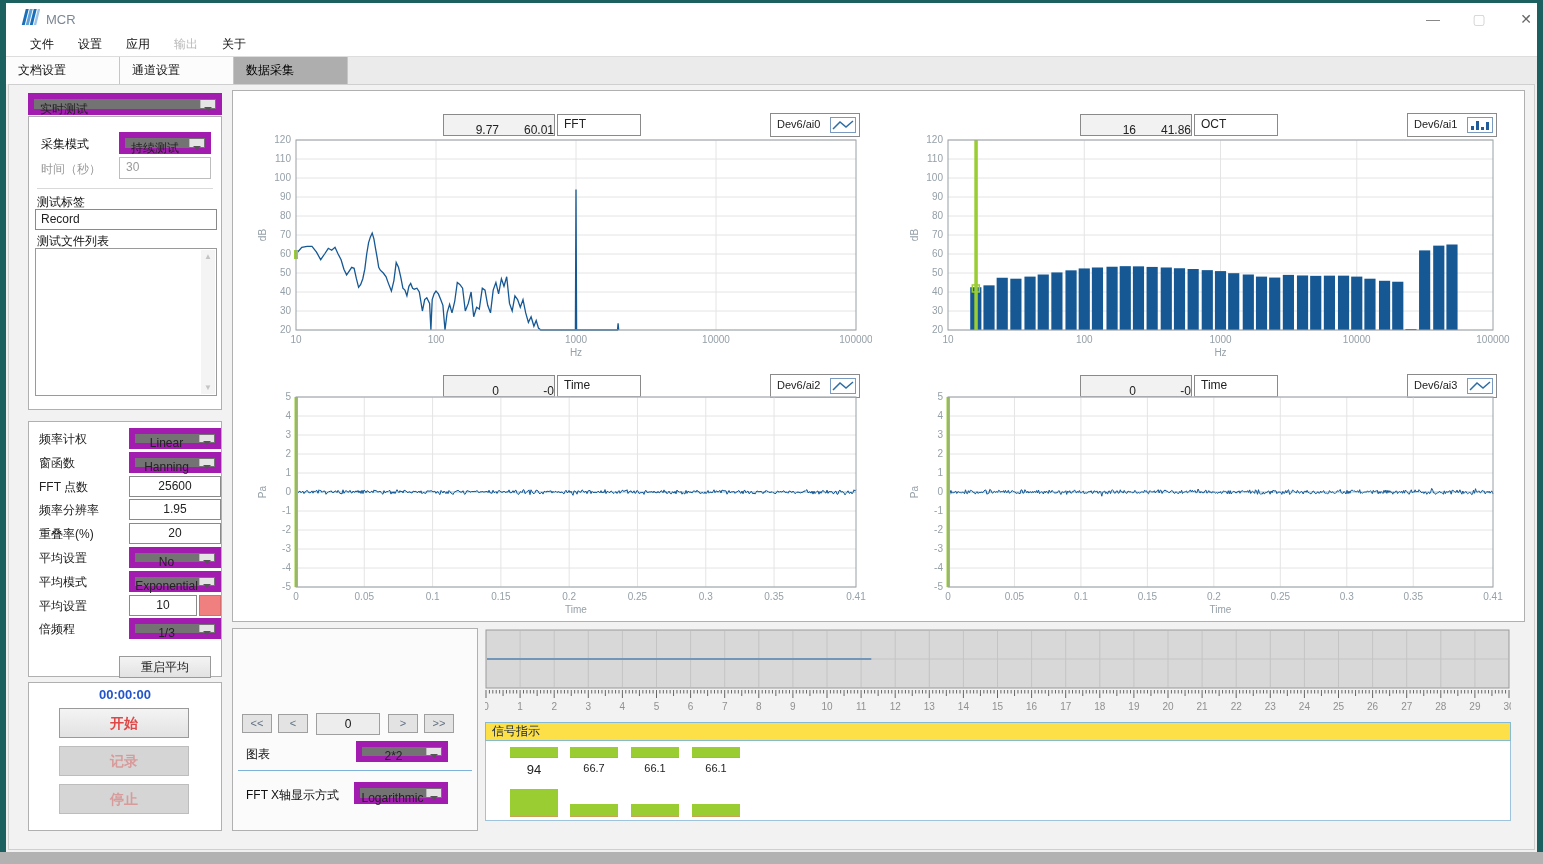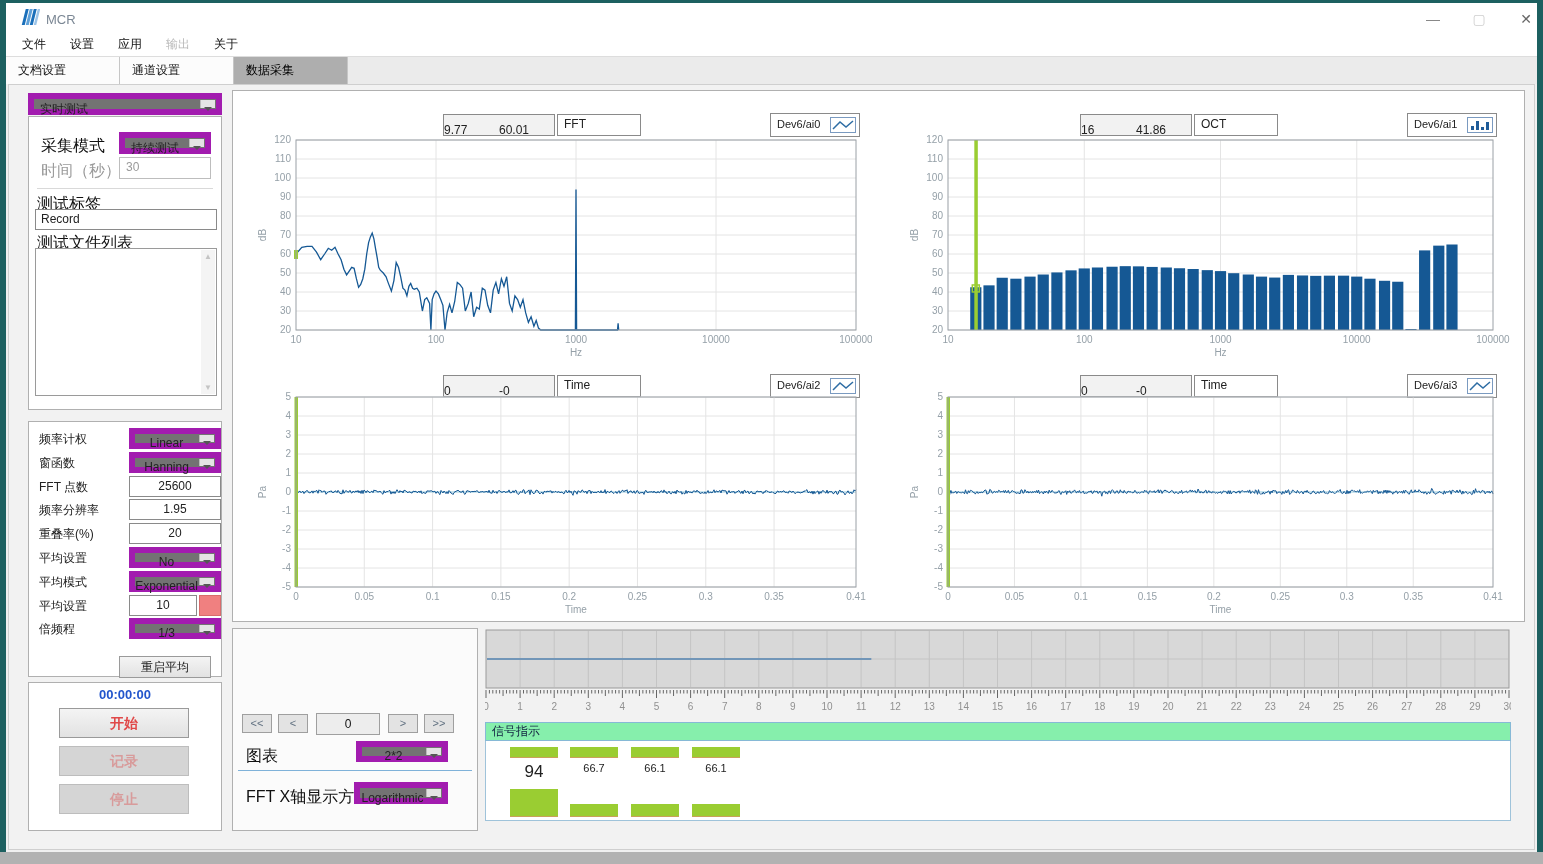--- a/index.html
+++ b/index.html
@@ -7,49 +7,49 @@
     font-family:"Liberation Sans","DejaVu Sans",sans-serif; font-size:12px; color:#222; }
   .abs { position:absolute; }
   
   .frame-top{left:0;top:0;width:1543px;height:3px;background:#1d6060;}
   .frame-left{left:0;top:0;width:6px;height:852px;background:#1d6060;}
   .frame-right{left:1537px;top:0;width:6px;height:852px;background:#1d6060;}
   .frame-bottom{left:0;top:852px;width:1543px;height:12px;background:#b2b2b2;}
   .titlebar{left:6px;top:3px;width:1531px;height:28px;background:#ffffff;}
   .title-text{left:40px;top:9px;color:#7b8794;font-size:13px;}
   .winbtn{top:6px;width:30px;height:20px;text-align:center;line-height:20px;font-size:14px;color:#888;cursor:default;}
-  .menubar{left:6px;top:31px;width:1531px;height:26px;background:#fff;border-bottom:1px solid #ddd;padding-left:4px;}
+  .menubar{left:6px;top:31px;width:1531px;height:26px;background:#fff;border-bottom:1px solid #ddd;padding-left:12px;}
   .menu-item{display:inline-block;padding:5px 12px;color:#111;}
   .menu-item.disabled{color:#b8b8b8;}
   .tabstrip{left:6px;top:57px;width:1531px;height:27px;background:#ebebeb;}
   .tab{display:inline-block;width:114px;height:27px;line-height:27px;padding-left:12px;background:#fcfcfc;border-right:1px solid #c6c6c6;color:#111;}
   .tab.active{background:#aeaeae;color:#000;}
   .content{left:8px;top:84px;width:1527px;height:766px;background:#f2f2f2;border:1px solid #cfcfcf;}
   .panel{background:#fff;border:1px solid #b0b0b0;}
-  .lbl{font-size:16px;color:#111;}
+  .lbl{font-size:12px;color:#111;}
   .lbl.gray{color:#9a9a9a;}
   .combo{background:#737373;border:6px solid #a21caf;position:absolute;}
   .combo .cval{position:absolute;left:0;right:17px;top:0;bottom:0;text-align:center;line-height:20px;}
   .combo .cval.left{text-align:left;padding-left:6px;}
   .arrowbox{position:absolute;right:1px;top:1px;bottom:1px;width:15px;background:#e4e4e4;border-left:1px solid #bbb;}
   .chev{position:absolute;left:3px;top:7px;width:0;height:0;border:4px solid transparent;border-top-color:#555;}
   .inputbox{background:#fff;border:1px solid #8a8a8a;position:absolute;}
   .inputbox .cval{position:absolute;left:0;right:0;top:0;bottom:0;text-align:center;line-height:19px;}
   .inputbox.disabled{border-color:#bdbdbd;}
   .inputbox.disabled .cval{color:#9a9a9a;text-align:left;padding-left:6px;}
   .prow{position:absolute;left:10px;width:182px;height:21px;}
   .prow .plabel{position:absolute;left:0;top:3px;}
   .prow .ctrl{position:absolute;left:80px;top:0;height:21px;}
   .flagred{position:absolute;right:0;top:0;width:22px;height:21px;background:#f08080;border:1px solid #d86c6c;}
   .navbtn{position:absolute;height:19px;background:#e3e3e3;border:1px solid #9f9f9f;color:#607080;text-align:center;line-height:17px;font-size:11px;}
   .btn{position:absolute;text-align:center;border:1px solid #9a9a9a;background:linear-gradient(#f4f4f4,#e2e2e2);}
   .btn.disabled{background:#d5d5d5;border-color:#bdbdbd;color:#d89b9b;}
   .hdrbox{position:absolute;height:22px;border:1px solid #8a8a8a;background:#fff;font-size:12px;}
   .hdrbox.readout{background:#f2f2f2;}
-  .hdrbox.readout span{position:absolute;top:5px;bottom:0;width:50%;text-align:left;line-height:20px;}
+  .hdrbox.readout span{position:absolute;top:5px;bottom:0;width:50%;text-align:right;line-height:20px;}
   .chanbox{position:absolute;height:24px;border:1px solid #8a8a8a;background:#fff;font-size:11px;}
   svg text{font-family:"Liberation Sans","DejaVu Sans",sans-serif;}
 </style>
 </head>
 <body>
 
 <div class="abs frame-top"></div>
 <div class="abs frame-left"></div>
 <div class="abs frame-right"></div>
 <div class="abs frame-bottom"></div>
@@ -830,24 +830,24 @@
     <text x="819.4000000000001" y="81" text-anchor="middle" font-size="10" fill="#909090">24</text>
     <text x="853.5" y="81" text-anchor="middle" font-size="10" fill="#909090">25</text>
     <text x="887.6" y="81" text-anchor="middle" font-size="10" fill="#909090">26</text>
     <text x="921.7" y="81" text-anchor="middle" font-size="10" fill="#909090">27</text>
     <text x="955.8000000000001" y="81" text-anchor="middle" font-size="10" fill="#909090">28</text>
     <text x="989.9000000000001" y="81" text-anchor="middle" font-size="10" fill="#909090">29</text>
     <text x="1024" y="81" text-anchor="middle" font-size="10" fill="#909090">30</text>
   </svg>
 
 <div class="abs" style="left:485px;top:722px;width:1026px;height:99px">
-  <div class="abs" style="left:0;top:0;width:100%;height:19px;background:#86efac;border:1px solid #86b9d6;padding-left:6px;line-height:17px;color:#102040">信号指示</div>
+  <div class="abs" style="left:0;top:0;width:100%;height:19px;background:#fde047;border:1px solid #86b9d6;padding-left:6px;line-height:17px;color:#102040">信号指示</div>
   <div class="abs" style="left:0;top:19px;width:100%;height:80px;background:#fff;border:1px solid #9fc3da;border-top:none" id="signal-body">
       <div style="position: absolute; left: 24px; top: 6px; width: 48px; height: 11px; background: rgb(154, 205, 50); border-bottom: 1px solid rgb(202, 160, 90);"></div>
-      <div style="position: absolute; left: 16px; top: 21px; width: 64px; text-align: center; font-size: 17px; color: rgb(34, 34, 34);">94</div>
+      <div style="position: absolute; left: 16px; top: 21px; width: 64px; text-align: center; font-size: 13px; color: rgb(34, 34, 34);">94</div>
       <div style="position: absolute; left: 24px; top: 48px; width: 48px; height: 28px; background: rgb(154, 205, 50); border-bottom: 1px solid rgb(202, 160, 90);"></div>
       <div style="position: absolute; left: 84px; top: 6px; width: 48px; height: 11px; background: rgb(154, 205, 50); border-bottom: 1px solid rgb(202, 160, 90);"></div>
       <div style="position: absolute; left: 76px; top: 21px; width: 64px; text-align: center; font-size: 11px; color: rgb(34, 34, 34);">66.7</div>
       <div style="position: absolute; left: 84px; top: 63px; width: 48px; height: 13px; background: rgb(154, 205, 50); border-bottom: 1px solid rgb(202, 160, 90);"></div>
       <div style="position: absolute; left: 145px; top: 6px; width: 48px; height: 11px; background: rgb(154, 205, 50); border-bottom: 1px solid rgb(202, 160, 90);"></div>
       <div style="position: absolute; left: 137px; top: 21px; width: 64px; text-align: center; font-size: 11px; color: rgb(34, 34, 34);">66.1</div>
       <div style="position: absolute; left: 145px; top: 63px; width: 48px; height: 13px; background: rgb(154, 205, 50); border-bottom: 1px solid rgb(202, 160, 90);"></div>
       <div style="position: absolute; left: 206px; top: 6px; width: 48px; height: 11px; background: rgb(154, 205, 50); border-bottom: 1px solid rgb(202, 160, 90);"></div>
       <div style="position: absolute; left: 198px; top: 21px; width: 64px; text-align: center; font-size: 11px; color: rgb(34, 34, 34);">66.1</div>
       <div style="position: absolute; left: 206px; top: 63px; width: 48px; height: 13px; background: rgb(154, 205, 50); border-bottom: 1px solid rgb(202, 160, 90);"></div>

